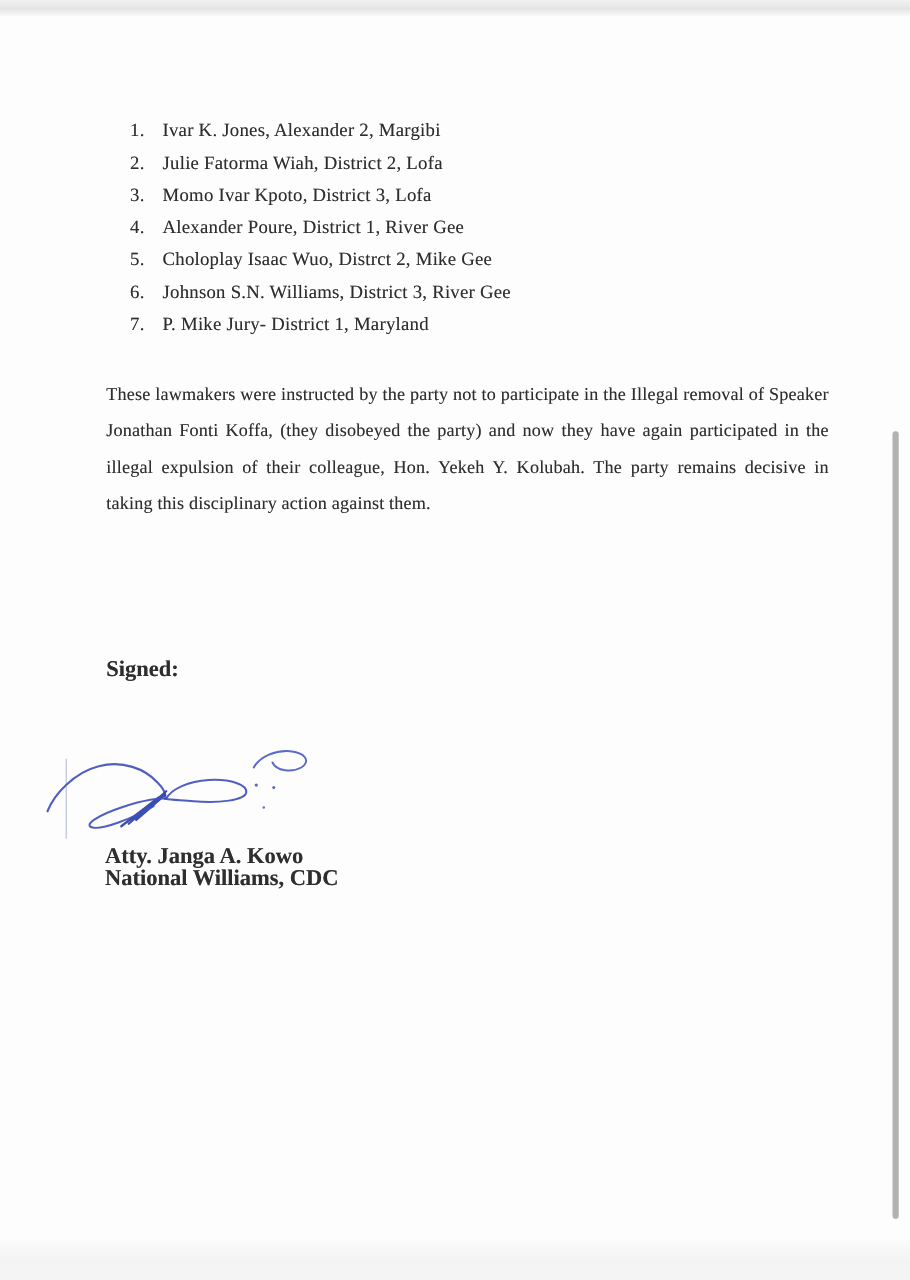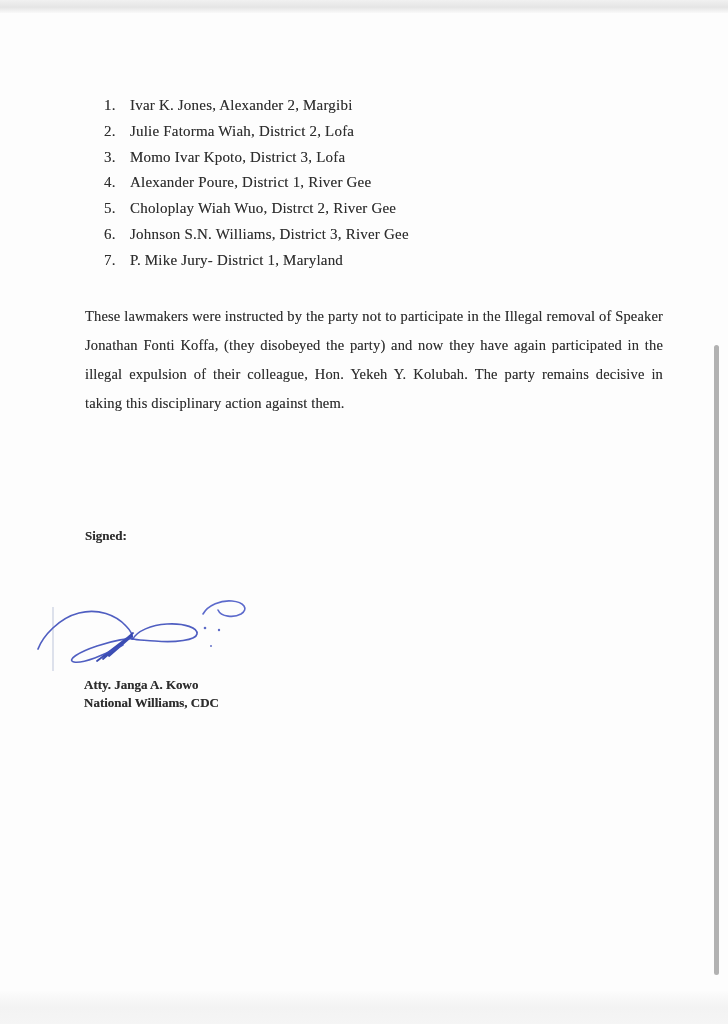--- a/index.html
+++ b/index.html
@@ -42,29 +42,29 @@
     position:absolute;left:85px;width:578px;
     font-size:14.5px;line-height:29px;
     text-align:justify;
     letter-spacing:.15px;
     text-shadow:0 0 .5px rgba(40,40,40,.45);
   }
   .para-1{top:302px;}
   .para-2{top:431px;}
   .signed{
     position:absolute;left:85px;top:521px;
-    font-size:13px;line-height:29px;font-weight:bold;
+    font-size:18px;line-height:29px;font-weight:bold;
     text-shadow:0 0 .5px rgba(40,40,40,.5);
   }
   .signature-wrap{
     position:absolute;left:35px;top:592px;width:230px;height:82px;
   }
   .signatory{
     position:absolute;left:84px;top:676px;
-    font-size:13px;line-height:17.5px;font-weight:bold;
+    font-size:18px;line-height:17.5px;font-weight:bold;
     text-shadow:0 0 .5px rgba(40,40,40,.5);
   }
 </style>
 </head>
 <body>
 
 <div class="page">
 
   <div class="photo-top-edge"></div>
 
@@ -80,21 +80,21 @@
       <div class="item">
         <span class="num">3.</span>
         <span>Momo Ivar Kpoto, District 3, Lofa</span>
       </div>
       <div class="item">
         <span class="num">4.</span>
         <span>Alexander Poure, District 1, River Gee</span>
       </div>
       <div class="item">
         <span class="num">5.</span>
-        <span>Choloplay Wiah Wuo, Distrct 2, River Gee</span>
+        <span>Choloplay Isaac Wuo, Distrct 2, Mike Gee</span>
       </div>
       <div class="item">
         <span class="num">6.</span>
         <span>Johnson S.N. Williams, District 3, River Gee</span>
       </div>
       <div class="item">
         <span class="num">7.</span>
         <span>P. Mike Jury- District 1, Maryland</span>
       </div>
     </div>

